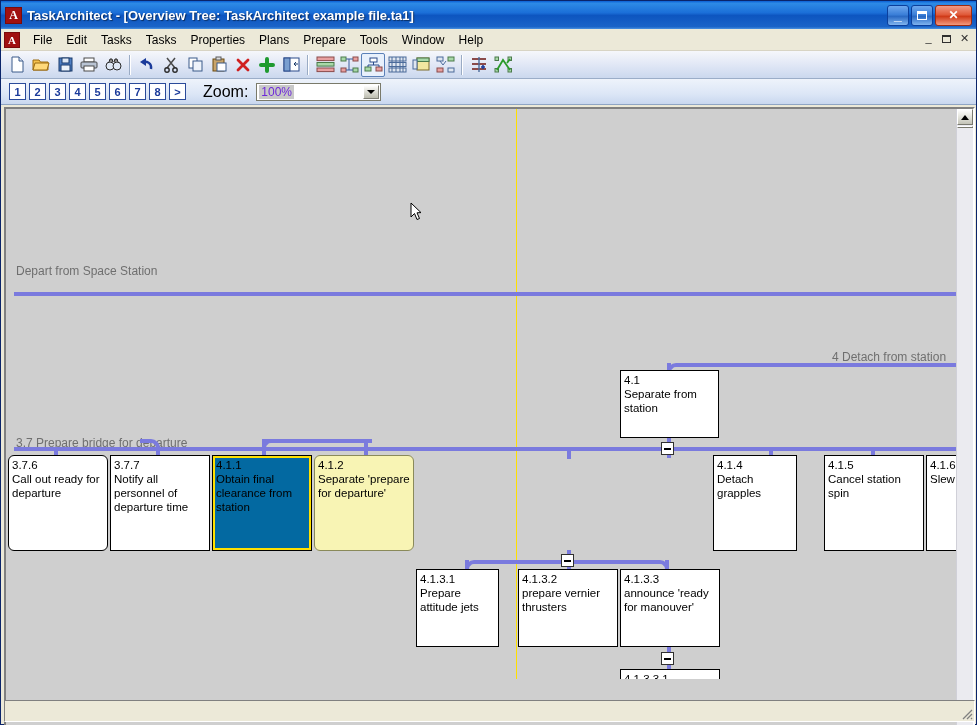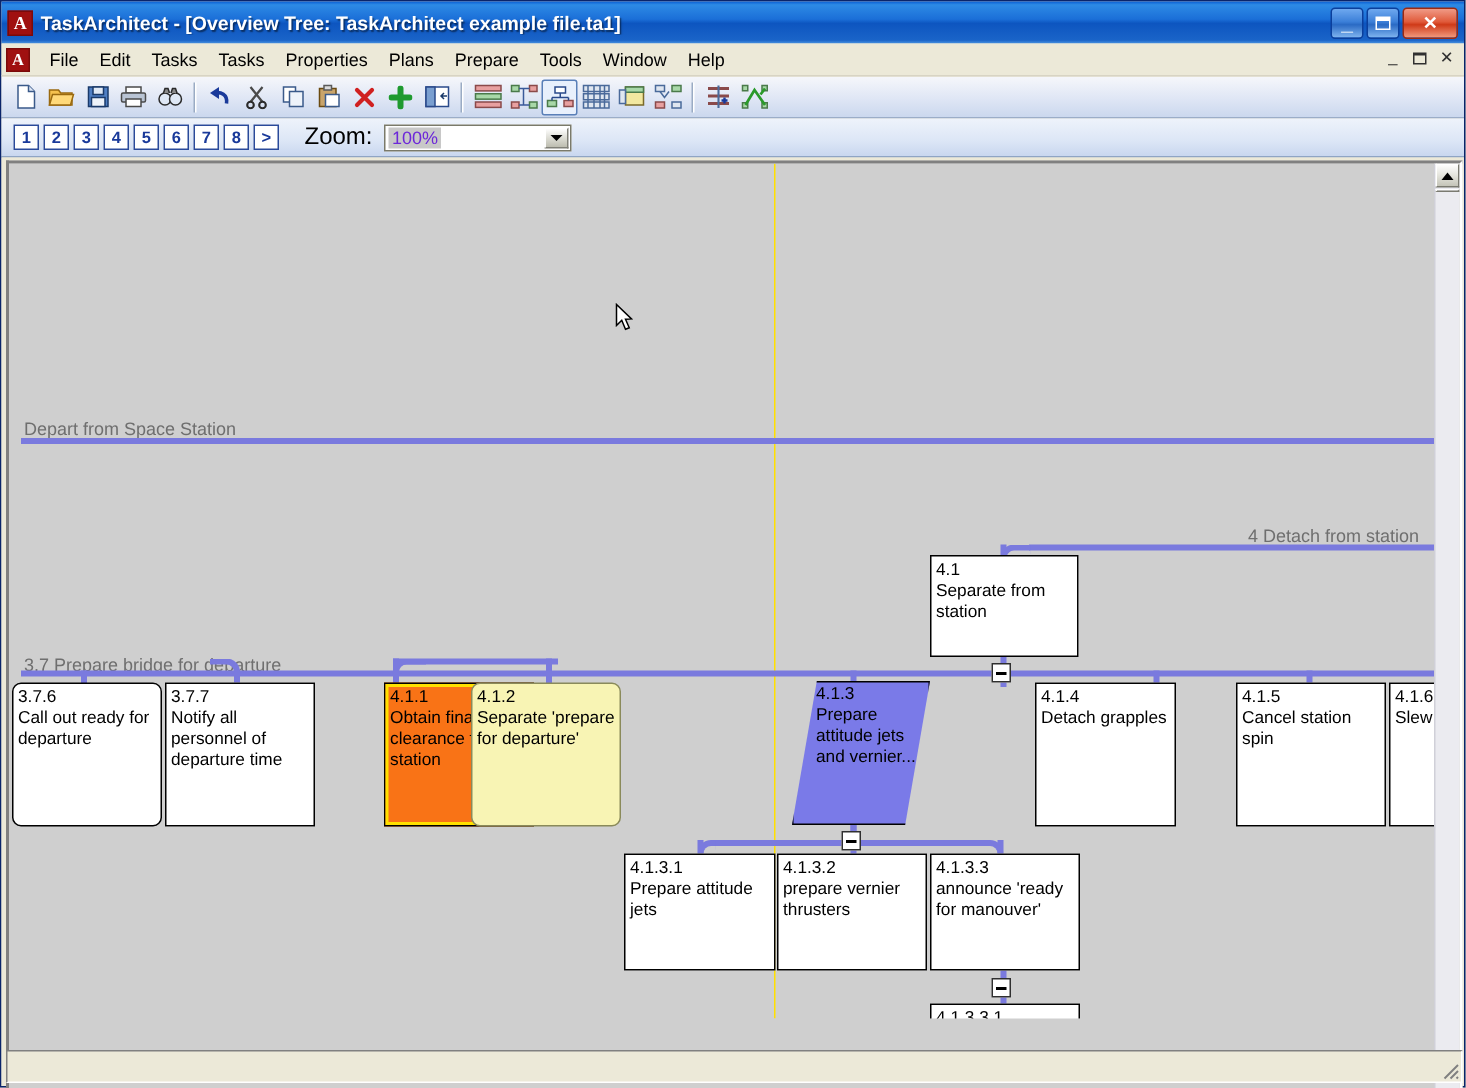--- a/index.html
+++ b/index.html
@@ -232,21 +232,21 @@
     line-height: 14px;
     padding: 2px 3px;
     overflow: hidden;
     cursor: pointer;
     font-family: "Liberation Sans", sans-serif;
     z-index: 4;
   }
   .task .tid { display: block; }
   .task .tname { display: block; }
   .task.rounded { border-radius: 6px; }
-  .task.orange { background: #f97316; border-color: #000; margin-left: 44px; }
+  .task.orange { background: #0369a1; border-color: #000; }
   .task.yellow { background: #f8f4b4; border-color: #8a8a5a; }
   .task.selected {
     outline: 2px solid #ffe000; outline-offset: -3px;
   }
   .task-para {
     position: absolute; z-index: 4; cursor: pointer;
   }
   .task-para .para-shape {
     position: absolute; inset: 0;
     background: #7a7ae8;
@@ -514,21 +514,21 @@
   </div>
 
   <div id="client">
 
     <div id="doc-frame">
 
       <div id="canvas">
 
         <div class="page-break-v" style="left:510px;"></div>
 
-        <div class="group-label" style="left:10px; top:170px;">Depart from Space Station</div>
+        <div class="group-label" style="left:10px; top:155px;">Depart from Space Station</div>
         <div class="hbar" style="left:8px; top:183px; width:942px;"></div>
 
         <div class="group-label" style="left:826px; top:241px;">4 Detach from station</div>
         <div class="hbar" style="left:680px; top:254px; width:270px;"></div>
         <div class="corner" style="left:661px; top:254px; width:20px; height:9px;"></div>
         <div class="vbar" style="left:661px; top:254px; height:12px;"></div>
 
         <div class="task" style="left:614px; top:261px; width:99px; height:68px;">
           <span class="tid">4.1</span>
           <span class="tname">Separate from station</span>
@@ -563,29 +563,22 @@
         <div class="task orange selected" style="left:206px; top:346px; width:100px; height:96px;">
           <span class="tid">4.1.1</span>
           <span class="tname">Obtain final clearance from station</span>
         </div>
 
         <div class="task yellow rounded" style="left:308px; top:346px; width:100px; height:96px;">
           <span class="tid">4.1.2</span>
           <span class="tname">Separate 'prepare for departure'</span>
         </div>
 
-        <div class="task-para" style="left:522px; top:345px; width:92px; height:96px;">
-          <div class="para-shape"></div>
-          <div class="para-text">
-            <span class="tid" style="display:block;">4.1.3</span>
-            <span class="tname" style="display:block;">Prepare attitude jets and vernier...</span>
-          </div>
-        </div>
-
-        <div class="task" style="left:684px; top:346px; width:94px; height:96px;">
+
+        <div class="task" style="left:707px; top:346px; width:84px; height:96px;">
           <span class="tid">4.1.4</span>
           <span class="tname">Detach grapples</span>
         </div>
 
         <div class="task" style="left:818px; top:346px; width:100px; height:96px;">
           <span class="tid">4.1.5</span>
           <span class="tname">Cancel station spin</span>
         </div>
 
         <div class="task" style="left:920px; top:346px; width:100px; height:96px;">
@@ -595,21 +588,21 @@
 
         <div class="vbar" style="left:561px; top:441px; height:12px;"></div>
         <div class="hbar" style="left:468px; top:451px; width:186px;"></div>
         <div class="corner" style="left:459px; top:451px; width:12px; height:9px;"></div>
         <div class="corner-r" style="left:651px; top:451px; width:12px; height:9px;"></div>
         <div class="vbar" style="left:459px; top:451px; height:10px;"></div>
         <div class="vbar" style="left:561px; top:441px; height:20px;"></div>
         <div class="vbar" style="left:659px; top:451px; height:10px;"></div>
         <div class="collapse-node" style="left:555px; top:445px;"></div>
 
-        <div class="task" style="left:410px; top:460px; width:101px; height:78px;">
+        <div class="task" style="left:410px; top:460px; width:83px; height:78px;">
           <span class="tid">4.1.3.1</span>
           <span class="tname">Prepare attitude jets</span>
         </div>
 
         <div class="task" style="left:512px; top:460px; width:100px; height:78px;">
           <span class="tid">4.1.3.2</span>
           <span class="tname">prepare vernier thrusters</span>
         </div>
 
         <div class="task" style="left:614px; top:460px; width:100px; height:78px;">

